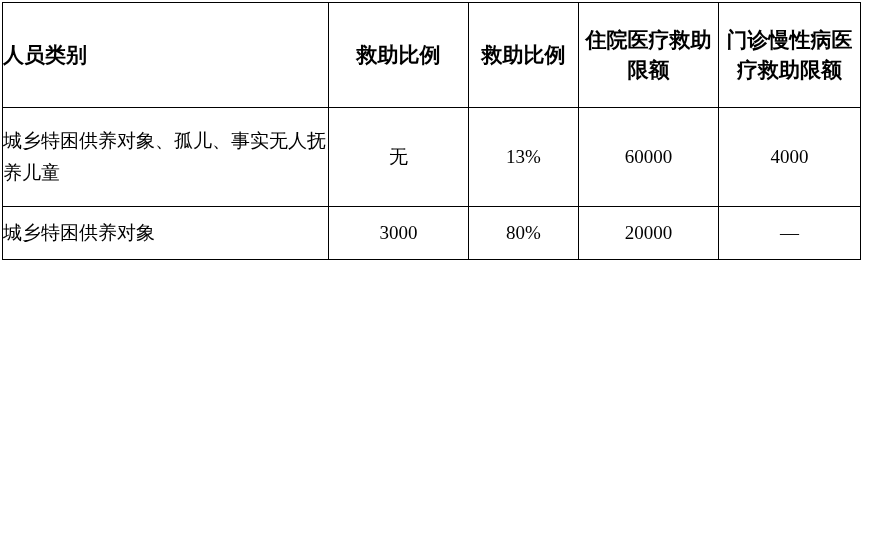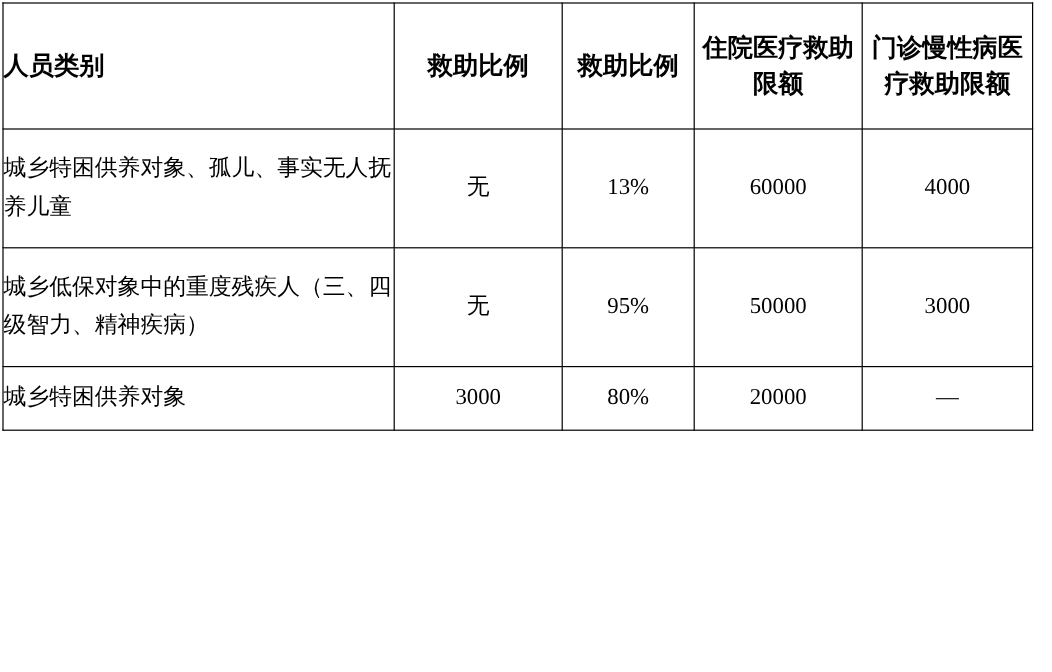--- a/index.html
+++ b/index.html
@@ -94,27 +94,20 @@
       </tr>
     </thead>
     <tbody>
       <tr class="r-tall">
         <td class="cat">城乡特困供养对象、孤儿、事实无人抚养儿童</td>
         <td class="val">无</td>
         <td class="val">13%</td>
         <td class="val">60000</td>
         <td class="val">4000</td>
       </tr>
-      <tr class="r-tall">
-        <td class="cat">城乡低保对象中的重度残疾人（三、四级智力、精神疾病）</td>
-        <td class="val">无</td>
-        <td class="val">95%</td>
-        <td class="val">50000</td>
-        <td class="val">3000</td>
-      </tr>
       <tr class="r-short">
         <td class="cat">城乡特困供养对象</td>
         <td class="val">3000</td>
         <td class="val">80%</td>
         <td class="val">20000</td>
         <td class="val dash">—</td>
       </tr>
     </tbody>
   </table>
 </div>

